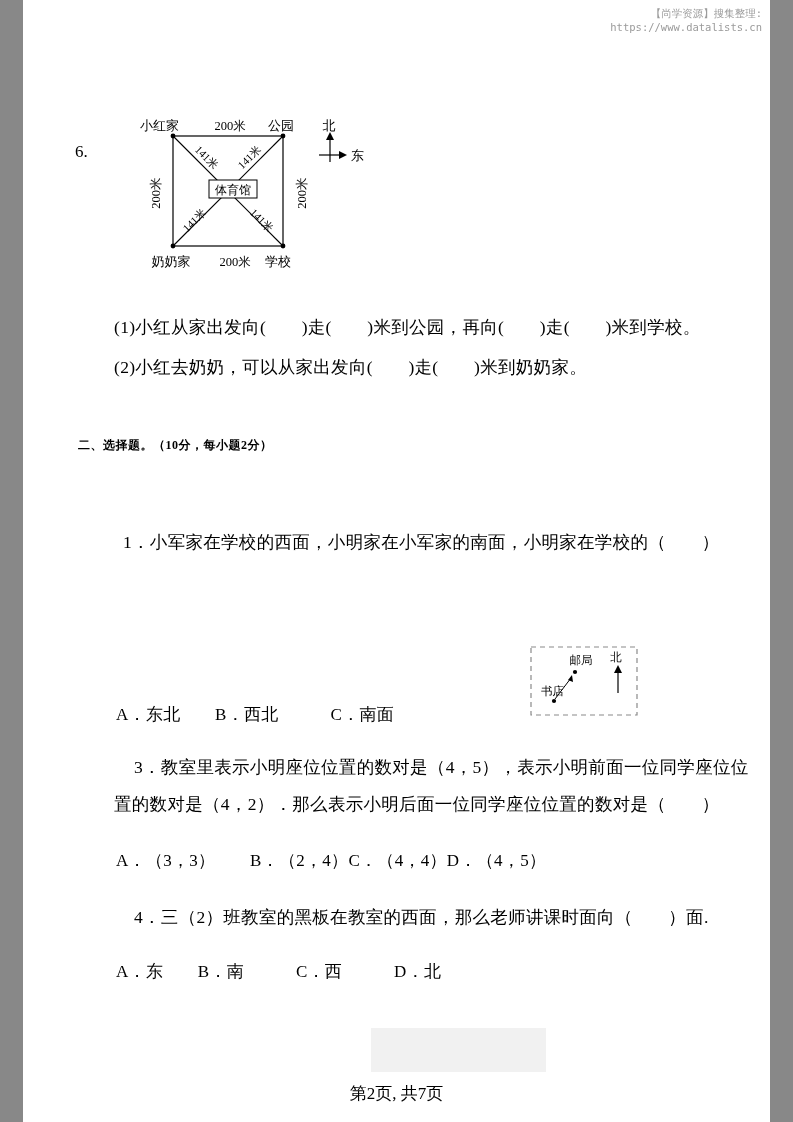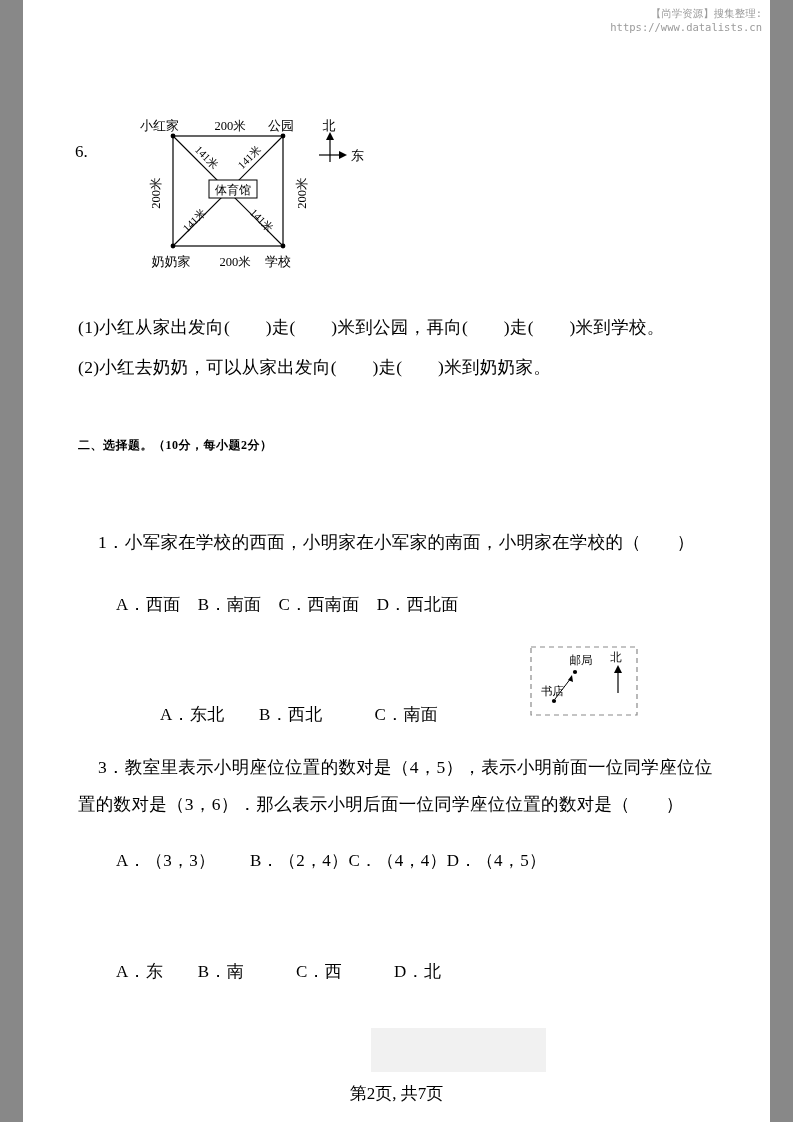--- a/index.html
+++ b/index.html
@@ -15,21 +15,21 @@
   }
   .abs { position: absolute; white-space: nowrap; }
   .watermark {
     position: absolute; top: 6px; right: 8px;
     text-align: right;
     font-family: "DejaVu Sans Mono", monospace;
     font-size: 10.5px; line-height: 14px;
     color: #9b9b9b;
   }
   .qnum { font-size: 17px; }
-  .bodytext { font-size: 17.5px; letter-spacing: 0.3px; }
+  .bodytext { font-size: 17.5px; letter-spacing: 0.3px; margin-left: 36px; }
   .section-title { font-size: 12px; font-weight: bold; letter-spacing: 0.5px; }
   .options { font-size: 17px; letter-spacing: 0.3px; }
   svg text { fill: #000; font-family: "Liberation Serif", "DejaVu Serif", serif; }
   .faded-box {
     position: absolute; left: 348px; top: 1028px;
     width: 175px; height: 44px;
     background: #f1f1f1;
   }
   .footer {
     position: absolute; left: 0; top: 1082px; width: 100%;
@@ -86,42 +86,42 @@
       <polygon points="214,51 206,47 206,55"></polygon>
       <text x="218" y="56" font-size="13" text-anchor="start">东</text>
     </g>
   </svg>
 
   <div class="abs bodytext" style="left:55px; top:315px;">(1)小红从家出发向(　　)走(　　)米到公园，再向(　　)走(　　)米到学校。</div>
   <div class="abs bodytext" style="left:55px; top:355px;text-align:right;">(2)小红去奶奶，可以从家出发向(　　)走(　　)米到奶奶家。</div>
 
   <div class="abs section-title" style="left:55px; top:437px;">二、选择题。（10分，每小题2分）</div>
 
-  <div class="abs bodytext" style="left:75px; top:530px;">1．小军家在学校的西面，小明家在小军家的南面，小明家在学校的（　　）</div>
-  <div class="abs options" style="left:93px; top:593px;">A．西面　B．南面　C．西南面　D．西北面</div>
+  <div class="abs bodytext" style="left:64px; top:530px;">1．小军家在学校的西面，小明家在小军家的南面，小明家在学校的（　　）</div>
 
 
   <svg class="abs" style="left:505px; top:641px;" width="118" height="82" viewBox="0 0 118 82">
     <rect x="3" y="6" width="106" height="68" fill="none" stroke="#8a8a8a" stroke-width="1.2" stroke-dasharray="5 4"></rect>
     <text x="53" y="23" font-size="11.5" text-anchor="middle">邮局</text>
     <circle cx="47" cy="31" r="2.1"></circle>
     <text x="13" y="54" font-size="11.5" text-anchor="start">书店</text>
     <circle cx="26" cy="60" r="2.1"></circle>
     <line x1="27" y1="58" x2="43" y2="37" stroke="#000" stroke-width="1"></line>
     <polygon points="44,34 40,39 45,41"></polygon>
     <text x="88" y="20" font-size="11.5" text-anchor="middle">北</text>
     <line x1="90" y1="52" x2="90" y2="28" stroke="#000" stroke-width="1.2"></line>
     <polygon points="90,24 86,32 94,32"></polygon>
   </svg>
 
-  <div class="abs options" style="left:93px; top:703px;margin-left:44px;">A．东北　　B．西北　　　C．南面</div>
+  <div class="abs options" style="left:93px; top:703px;">A．东北　　B．西北　　　C．南面</div>
 
   <div class="abs bodytext" style="left:75px; top:755px;">3．教室里表示小明座位位置的数对是（4，5），表示小明前面一位同学座位位</div>
-  <div class="abs bodytext" style="left:55px; top:792px;">置的数对是（3，6）．那么表示小明后面一位同学座位位置的数对是（　　）</div>
+  <div class="abs bodytext" style="left:55px; top:792px;">置的数对是（4，2）．那么表示小明后面一位同学座位位置的数对是（　　）</div>
   <div class="abs options" style="left:93px; top:849px;">A．（3，3）　　B．（2，4）C．（4，4）D．（4，5）</div>
 
+  <div class="abs bodytext" style="left:75px; top:905px;">4．三（2）班教室的黑板在教室的西面，那么老师讲课时面向（　　）面.</div>
   <div class="abs options" style="left:93px; top:960px;">A．东　　B．南　　　C．西　　　D．北</div>
 
   <div class="faded-box"></div>
 
   <div class="footer">第2页, 共7页</div>
 
 </div>
 
 </body></html>

